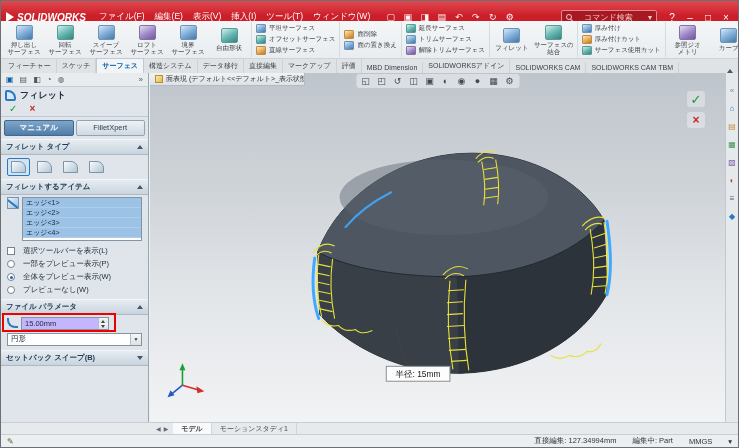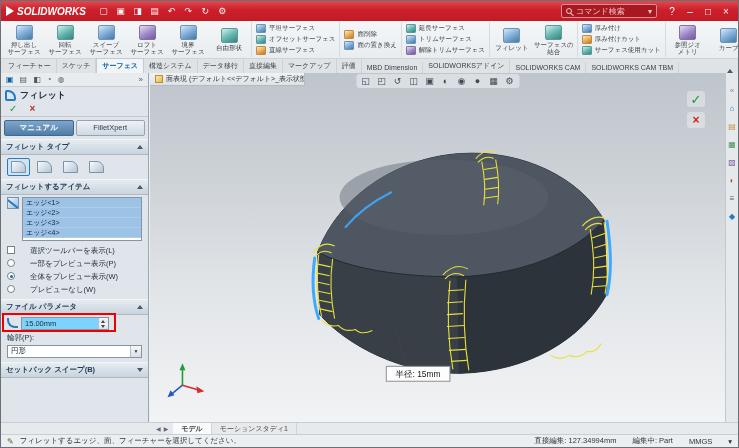--- a/index.html
+++ b/index.html
@@ -1,28 +1,28 @@
 <!DOCTYPE html>
 <html><head>
 <meta charset="utf-8">
 <style>
   html,body{margin:0;padding:0;background:#9aa0a6}
   body{font-family:"Liberation Sans","DejaVu Sans",sans-serif}
   .app{position:relative;width:739px;height:448px;background:#edf0f2;overflow:hidden;border:1px solid #6b7075;box-sizing:border-box}
   .app *{box-sizing:border-box}
 
   
-  .titlebar{position:absolute;left:0;top:0;right:0;height:20px;background:linear-gradient(#e04a50,#cd1f2a 45%,#c11b26);display:flex;align-items:center;color:#fff;padding:4px 3px;gap:2px}
+  .titlebar{position:absolute;left:0;top:0;right:0;height:20px;background:linear-gradient(#e04a50,#cd1f2a 45%,#c11b26);display:flex;align-items:center;color:#fff;padding:16px 3px;gap:2px}
   .logo{display:flex;align-items:center;gap:3px;font-weight:bold;font-style:italic;font-size:10px;padding:0 2px;white-space:nowrap}
   .logo-mark{width:0;height:0;border-left:8px solid #fff;border-top:5px solid transparent;border-bottom:5px solid transparent}
   .menubar{display:flex;margin-left:4px}
   .menu{padding:3px 5px;font-size:8.5px;white-space:nowrap}
   .qat{display:flex;gap:2px;margin-left:6px;align-items:center}
   .qico{width:15px;height:15px;display:flex;align-items:center;justify-content:center;font-size:9px;color:#fff2f2}
-  .search{margin-left:auto;width:96px;height:14px;background:#a81820;border:1px solid #e08a92;border-radius:2px;display:flex;align-items:center;gap:4px;padding:0 4px;font-size:8px;color:#f4c8cb;white-space:nowrap}
+  .search{margin-left:auto;width:96px;height:14px;background:#a81820;border:1px solid #e08a92;border-radius:2px;display:flex;align-items:center;gap:12px;padding:0 4px;font-size:8px;color:#f4c8cb;white-space:nowrap}
   .magico{width:6px;height:6px;border:1px solid #f4c8cb;border-radius:50%;position:relative;flex:none}
   .magico::after{content:"";position:absolute;width:4px;height:1px;background:#f4c8cb;right:-3px;bottom:-2px;transform:rotate(40deg)}
   .searchtext{flex:1;overflow:hidden}
   .winctl{display:flex;margin-left:4px}
   .winctl span{width:18px;height:16px;display:flex;align-items:center;justify-content:center;font-size:10px}
 
   
   .ribbon{position:absolute;top:20px;left:0;right:0;height:38px;background:linear-gradient(#f4f6f7,#e9edf0);border-bottom:1px solid #cdd3d7;display:flex;align-items:stretch;padding:1px;overflow:hidden}
   .rgroup{display:flex;align-items:center;padding:0 2px;border-right:1px solid #d6dbdf;gap:1px}
   .rlarge{display:flex;flex-direction:column;align-items:center;justify-content:center;min-width:40px;padding:0 1px;gap:1px}
@@ -53,39 +53,39 @@
   .pm-actions{display:flex;align-items:center;gap:12px;padding:0 8px 2px;border-bottom:1px solid #c0c9d1;flex:none}
   .okpm{color:#159a32;font-size:10px;font-weight:bold}
   .cancelpm{color:#c42828;font-size:10px;font-weight:bold}
   .pm-modetabs{display:flex;gap:2px;padding:3px;flex:none}
   .mtab{flex:1;text-align:center;padding:2px 0;border:1px solid #93a5b5;background:linear-gradient(#eef2f5,#cfd9e2);border-radius:2px;color:#33414e}
   .mtab.active{background:linear-gradient(#7fa6cc,#4f7ca8);color:#fff;font-weight:bold;border-color:#44678c}
   .sect{background:linear-gradient(#e6ecf1,#c9d4de);border-top:1px solid #f3f6f9;border-bottom:1px solid #aeb9c4;color:#1e3a55;font-weight:bold;padding:2px 5px;display:flex;align-items:center;flex:none}
   .sect .sp{flex:1}
   .chevup{width:0;height:0;border-left:3px solid transparent;border-right:3px solid transparent;border-bottom:4px solid #44596e}
   .chevdn{width:0;height:0;border-left:3px solid transparent;border-right:3px solid transparent;border-top:4px solid #44596e}
-  .pmrow{display:flex;align-items:flex-start;gap:15px;padding:1.5px 6px;flex:none;white-space:nowrap}
+  .pmrow{display:flex;align-items:center;gap:8px;padding:1.5px 6px;flex:none;white-space:nowrap}
   .ftrow{display:flex;gap:3px;padding:3px 6px;flex:none}
   .ftbtn{width:23px;height:18px;display:flex;align-items:center;justify-content:center;border:1px solid transparent;border-radius:2px}
   .ftbtn.sel{border-color:#2a7ac0;background:#cfe4f7}
   .ftico{width:15px;height:12px;background:linear-gradient(135deg,#f7fafc,#b4c6d6);border:1px solid #7f93a6;border-radius:0 7px 0 0}
   .itemsrow{display:flex;gap:3px;padding:2px 6px 3px;flex:none}
   .edgico{width:12px;height:12px;background:linear-gradient(135deg,#eaf3fb,#9cc0e0);border:1px solid #7894ad;position:relative;flex:none;overflow:hidden}
   .edgico::after{content:"";position:absolute;left:0;top:1px;width:15px;height:2px;background:#2a7ac0;transform:rotate(38deg);transform-origin:0 0}
   .listbox{flex:1;background:#fff;border:1px solid #8494a2;height:44px;overflow:hidden}
   .litem{height:10px;line-height:10px;padding:0 3px;background:#9cc2e5;color:#13283d;border-bottom:1px solid #aecdea;font-size:7px}
   .chk{width:8px;height:8px;border:1px solid #76828e;background:#fff;flex:none;position:relative}
   .chk.on::after{content:"✓";position:absolute;left:0;top:-2px;font-size:8px;color:#1b66ad;font-weight:bold}
   .rad{width:8px;height:8px;border:1px solid #76828e;background:#fff;border-radius:50%;flex:none;position:relative}
   .rad.on::after{content:"";position:absolute;left:2px;top:2px;width:3px;height:3px;border-radius:50%;background:#1b66ad}
   .droprow{display:flex;align-items:center;gap:3px;padding:1.5px 6px;flex:none}
   .drop{flex:1;height:13px;background:#fff;border:1px solid #8494a2;display:flex;align-items:center;padding-left:3px;font-size:7.5px}
   .droparrow{margin-left:auto;width:11px;height:100%;border-left:1px solid #b6bfc7;background:linear-gradient(#f5f7f8,#dce1e5);display:flex;align-items:center;justify-content:center;font-size:5px;color:#333;flex:none}
   .relrow{position:relative}
-  .spinfield{width:88px;height:13px;background:#7dd3fc;border:1px solid #8494a2;display:flex;align-items:center;padding-left:3px;font-size:7.5px}
+  .spinfield{width:88px;height:13px;background:#c4b5fd;border:1px solid #8494a2;display:flex;align-items:center;padding-left:3px;font-size:7.5px}
   .spinbtns{margin-left:auto;width:10px;height:100%;display:flex;flex-direction:column;border-left:1px solid #b6bfc7}
   .spinbtns i{flex:1;background:linear-gradient(#f5f7f8,#dce1e5);display:block;position:relative}
   .spinbtns i::after{content:"";position:absolute;left:2px;top:2px;border-left:2.5px solid transparent;border-right:2.5px solid transparent}
   .spinbtns .up::after{border-bottom:3px solid #444}
   .spinbtns .dn::after{border-top:3px solid #444}
   .radico{width:11px;height:10px;border-left:2px solid #2a7ac0;border-bottom:2px solid #2a7ac0;border-bottom-left-radius:8px;flex:none}
   .redbox{position:absolute;left:1px;top:-2px;width:114px;height:19px;border:2px solid #ee0000;pointer-events:none}
   .plabel{padding:2px 6px 0;flex:none}
   .gap{height:3px;flex:none}
 
@@ -117,20 +117,28 @@
 </style>
 </head>
 <body>
 
 <div class="app">
 
   <div class="titlebar">
     <div class="logo">
       <span class="logo-mark"></span>
       <span>SOLIDWORKS</span>
+    </div>
+    <div class="menubar">
+      <span class="menu">ファイル(F)</span>
+      <span class="menu">編集(E)</span>
+      <span class="menu">表示(V)</span>
+      <span class="menu">挿入(I)</span>
+      <span class="menu">ツール(T)</span>
+      <span class="menu">ウィンドウ(W)</span>
     </div>
     <div class="qat">
       <span class="qico">▢</span>
       <span class="qico">▣</span>
       <span class="qico">◨</span>
       <span class="qico">▤</span>
       <span class="qico">↶</span>
       <span class="qico">↷</span>
       <span class="qico">↻</span>
       <span class="qico">⚙</span>
@@ -389,21 +397,20 @@
       <span class="radico"></span>
       <div class="spinfield">
         <span>15.00mm</span>
         <span class="spinbtns">
             <i class="up"></i>
             <i class="dn"></i>
           </span>
       </div>
       <span class="redbox"></span>
     </div>
-    <div class="plabel">輪郭(P):</div>
     <div class="droprow">
       <div class="drop">
         <span>円形</span>
         <span class="droparrow">▼</span>
       </div>
     </div>
 
     <div class="gap"></div>
     <div class="sect">
       <span>セットバック スイープ(B)</span>
@@ -496,21 +503,20 @@
     <span class="mtarrows">
       <span>◀</span>
       <span>▶</span>
     </span>
     <span class="mt active">モデル</span>
     <span class="mt">モーションスタディ1</span>
   </div>
 
   <div class="statusbar">
     <span class="sb-ico">✎</span>
-    <span>フィレットするエッジ、面、フィーチャーを選択してください。</span>
     <span class="sb-right">
       <span>直接編集: 127.34994mm</span>
       <span>編集中: Part</span>
       <span>MMGS</span>
       <span>▾</span>
     </span>
   </div>
 
 </div>
 

